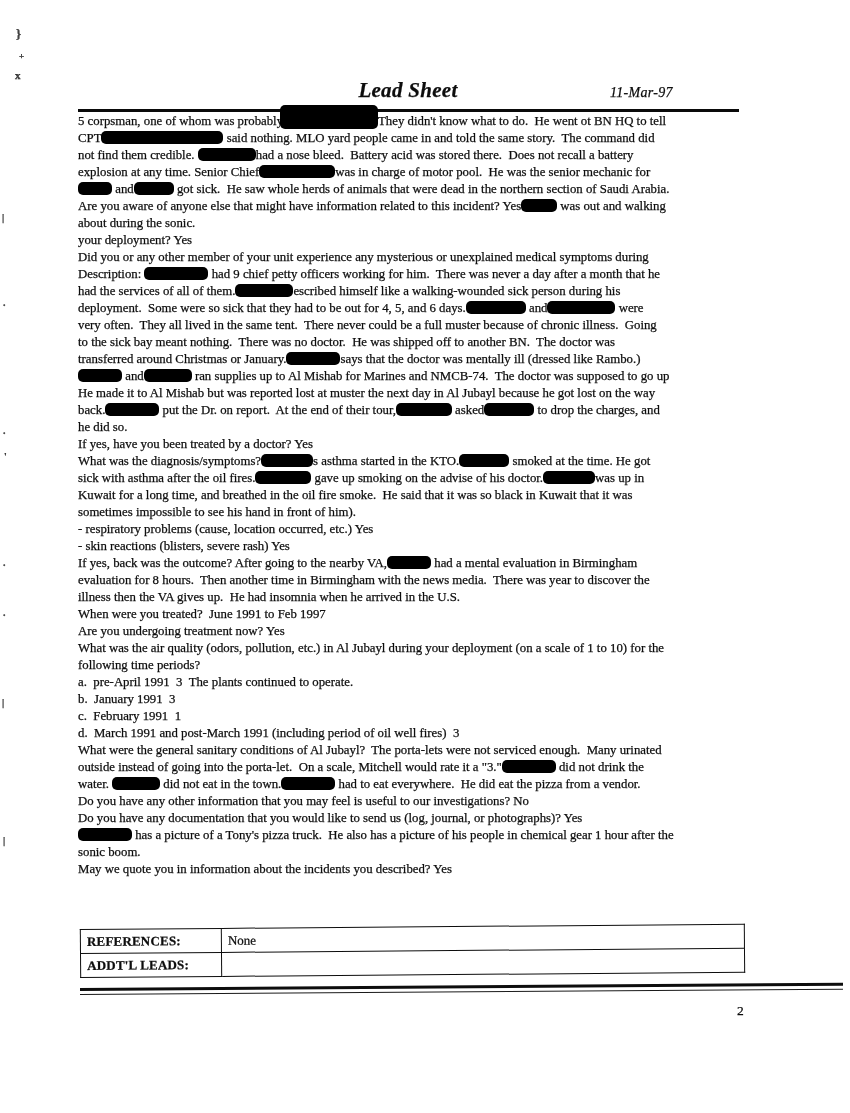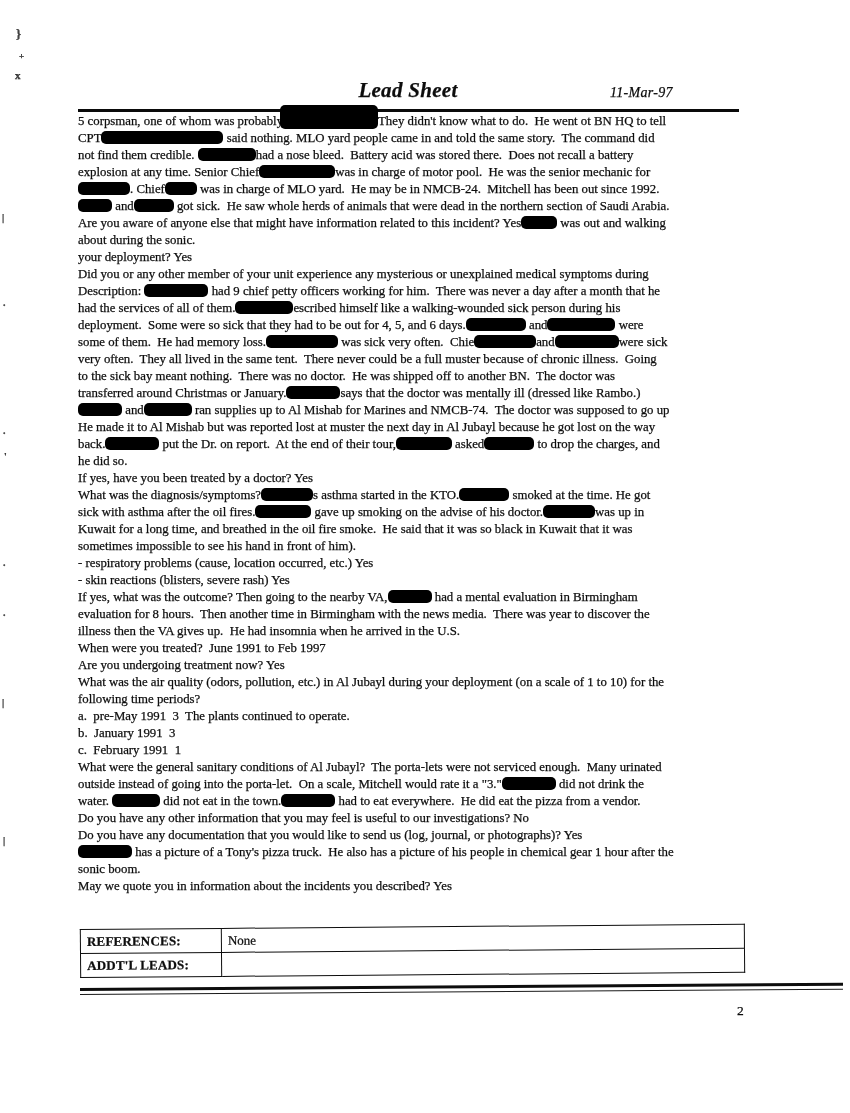--- a/index.html
+++ b/index.html
@@ -59,54 +59,53 @@
     <div class="doc-date">11-Mar-97</div>
   </div>
 
   <div class="rule-top"></div>
 
   <div class="doc-body">
       <div class="line"><span>5 corpsman, one of whom was probably</span><span class="redact tall" style="width: 92px;"></span><span> They didn't know what to do.  He went ot BN HQ to tell</span></div>
       <div class="line"><span>CPT</span><span class="redact" style="width: 122px;"></span><span> said nothing. MLO yard people came in and told the same story.  The command did</span></div>
       <div class="line"><span>not find them credible. </span><span class="redact" style="width: 58px;"></span><span>had a nose bleed.  Battery acid was stored there.  Does not recall a battery</span></div>
       <div class="line"><span>explosion at any time. Senior Chief</span><span class="redact" style="width: 76px;"></span><span>was in charge of motor pool.  He was the senior mechanic for</span></div>
-      <div class="line"><span class="redact" style="width: 52px;"></span><span>. Chief</span><span class="redact" style="width: 32px;"></span><span> was in charge of MLO yard.  He may be in NMCB-24.  Mitchell has been out since 1992.</span></div>
       <div class="line"><span class="redact" style="width: 34px;"></span><span> and</span><span class="redact" style="width: 40px;"></span><span> got sick.  He saw whole herds of animals that were dead in the northern section of Saudi Arabia.</span></div>
       <div class="line"><span>Are you aware of anyone else that might have information related to this incident? Yes</span><span class="redact" style="width: 36px;"></span><span> was out and walking</span></div>
       <div class="line"><span>about during the sonic.</span></div>
       <div class="line"><span>your deployment? Yes</span></div>
       <div class="line"><span>Did you or any other member of your unit experience any mysterious or unexplained medical symptoms during</span></div>
       <div class="line"><span>Description: </span><span class="redact" style="width: 64px;"></span><span> had 9 chief petty officers working for him.  There was never a day after a month that he</span></div>
       <div class="line"><span>had the services of all of them.</span><span class="redact" style="width: 58px;"></span><span>escribed himself like a walking-wounded sick person during his</span></div>
       <div class="line"><span>deployment.  Some were so sick that they had to be out for 4, 5, and 6 days.</span><span class="redact" style="width: 60px;"></span><span> and</span><span class="redact" style="width: 68px;"></span><span> were</span></div>
-      <div class="line"><span>some of them.  He had memory loss.</span><span class="redact" style="width: 72px;"></span><span> was sick very often.  Chie</span><span class="redact" style="width: 62px;"></span><span>and</span><span class="redact" style="width: 64px;"></span><span>were sick</span></div>
       <div class="line"><span>very often.  They all lived in the same tent.  There never could be a full muster because of chronic illness.  Going</span></div>
       <div class="line"><span>to the sick bay meant nothing.  There was no doctor.  He was shipped off to another BN.  The doctor was</span></div>
       <div class="line"><span>transferred around Christmas or January.</span><span class="redact" style="width: 54px;"></span><span>says that the doctor was mentally ill (dressed like Rambo.)</span></div>
       <div class="line"><span class="redact" style="width: 44px;"></span><span> and</span><span class="redact" style="width: 48px;"></span><span> ran supplies up to Al Mishab for Marines and NMCB-74.  The doctor was supposed to go up</span></div>
       <div class="line"><span>He made it to Al Mishab but was reported lost at muster the next day in Al Jubayl because he got lost on the way</span></div>
       <div class="line"><span>back.</span><span class="redact" style="width: 54px;"></span><span> put the Dr. on report.  At the end of their tour,</span><span class="redact" style="width: 56px;"></span><span> asked</span><span class="redact" style="width: 50px;"></span><span> to drop the charges, and</span></div>
       <div class="line"><span>he did so.</span></div>
       <div class="line"><span>If yes, have you been treated by a doctor? Yes</span></div>
       <div class="line"><span>What was the diagnosis/symptoms?</span><span class="redact" style="width: 52px;"></span><span>s asthma started in the KTO.</span><span class="redact" style="width: 50px;"></span><span> smoked at the time. He got</span></div>
       <div class="line"><span>sick with asthma after the oil fires.</span><span class="redact" style="width: 56px;"></span><span> gave up smoking on the advise of his doctor.</span><span class="redact" style="width: 52px;"></span><span>was up in</span></div>
       <div class="line"><span>Kuwait for a long time, and breathed in the oil fire smoke.  He said that it was so black in Kuwait that it was</span></div>
       <div class="line"><span>sometimes impossible to see his hand in front of him).</span></div>
       <div class="line"><span>- respiratory problems (cause, location occurred, etc.) Yes</span></div>
       <div class="line"><span>- skin reactions (blisters, severe rash) Yes</span></div>
-      <div class="line"><span>If yes, what was the outcome? Then going to the nearby VA,</span><span class="redact" style="width: 44px;"></span><span> had a mental evaluation in Birmingham</span></div>
+      <div class="line"><span>If yes, back was the outcome? After going to the nearby VA,</span><span class="redact" style="width: 44px;"></span><span> had a mental evaluation in Birmingham</span></div>
       <div class="line"><span>evaluation for 8 hours.  Then another time in Birmingham with the news media.  There was year to discover the</span></div>
       <div class="line"><span>illness then the VA gives up.  He had insomnia when he arrived in the U.S.</span></div>
       <div class="line"><span>When were you treated?  June 1991 to Feb 1997</span></div>
       <div class="line"><span>Are you undergoing treatment now? Yes</span></div>
       <div class="line"><span>What was the air quality (odors, pollution, etc.) in Al Jubayl during your deployment (on a scale of 1 to 10) for the</span></div>
       <div class="line"><span>following time periods?</span></div>
-      <div class="line"><span>a.  pre-May 1991  3  The plants continued to operate.</span></div>
+      <div class="line"><span>a.  pre-April 1991  3  The plants continued to operate.</span></div>
       <div class="line"><span>b.  January 1991  3</span></div>
       <div class="line"><span>c.  February 1991  1</span></div>
+      <div class="line"><span>d.  March 1991 and post-March 1991 (including period of oil well fires)  3</span></div>
       <div class="line"><span>What were the general sanitary conditions of Al Jubayl?  The porta-lets were not serviced enough.  Many urinated</span></div>
       <div class="line"><span>outside instead of going into the porta-let.  On a scale, Mitchell would rate it a "3."</span><span class="redact" style="width: 54px;"></span><span> did not drink the</span></div>
       <div class="line"><span>water. </span><span class="redact" style="width: 48px;"></span><span> did not eat in the town.</span><span class="redact" style="width: 54px;"></span><span> had to eat everywhere.  He did eat the pizza from a vendor.</span></div>
       <div class="line"><span>Do you have any other information that you may feel is useful to our investigations? No</span></div>
       <div class="line"><span>Do you have any documentation that you would like to send us (log, journal, or photographs)? Yes</span></div>
       <div class="line"><span class="redact" style="width: 54px;"></span><span> has a picture of a Tony's pizza truck.  He also has a picture of his people in chemical gear 1 hour after the</span></div>
       <div class="line"><span>sonic boom.</span></div>
       <div class="line"><span>May we quote you in information about the incidents you described? Yes</span></div>
     </div>
 

